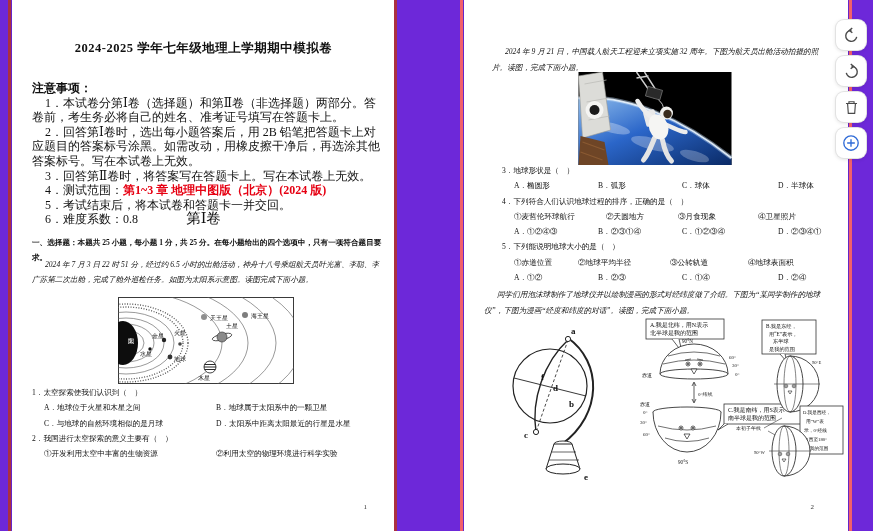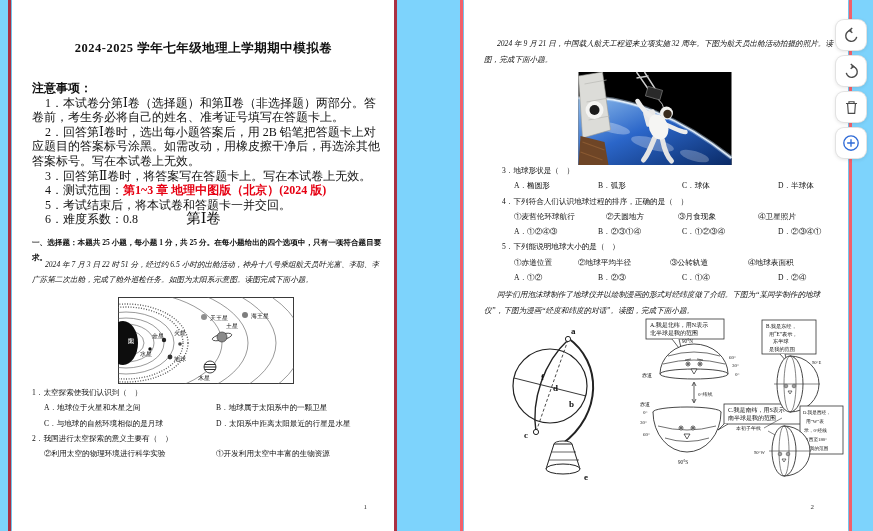--- a/index.html
+++ b/index.html
@@ -1,17 +1,17 @@
 <!DOCTYPE html>
 <html><head>
 <meta charset="utf-8">
 <style>
   html,body{margin:0;padding:0;}
   body{width:873px;height:531px;overflow:hidden;font-family:"Liberation Serif","DejaVu Serif",serif;}
-  .stage{position:relative;width:873px;height:531px;background:#7dd3fc;overflow:hidden;}
+  .stage{position:relative;width:873px;height:531px;background:#6d28d9;overflow:hidden;}
   .page{position:absolute;top:0;height:531px;background:#fff;box-shadow:0 0 3px rgba(0,0,0,.18);z-index:1;}
   #page1{left:12px;width:383px;}
   #page2{left:464px;width:384px;}
   .guide{position:absolute;top:0;bottom:0;width:3px;z-index:5;}
   .guide.dark{background:#ab3042;}
   .guide.light{background:#f2606a;}
   #g1{left:8px;} #g2{left:394px;} #g3{left:460px;} #g4{left:849px;}
   .tool-btn{position:absolute;left:836px;width:30px;height:30px;background:#fff;border-radius:8px;
     box-shadow:0 0 0 1px #e2e2e2,0 1px 4px rgba(0,0,0,.15);display:flex;align-items:center;justify-content:center;z-index:10;cursor:pointer;}
   .abs{position:absolute;}
@@ -115,30 +115,30 @@
       <div class="grid2">
         <span>A．地球位于火星和木星之间</span>
         <span>B．地球属于太阳系中的一颗卫星</span>
       </div>
       <div class="grid2">
         <span>C．与地球的自然环境相似的是月球</span>
         <span>D．太阳系中距离太阳最近的行星是水星</span>
       </div>
       <div>2．我国进行太空探索的意义主要有（　）</div>
       <div class="grid2">
+        <span>①开发利用太空中丰富的生物资源</span>
         <span>②利用太空的物理环境进行科学实验</span>
-        <span>①开发利用太空中丰富的生物资源</span>
       </div>
     </div>
 
     <div class="abs pagenum" id="pn1">1</div>
   </div>
 
   <div class="page" id="page2">
-    <p class="abs passage p2-passage-a ind" style="margin:0">2024 年 9 月 21 日，中国载人航天工程迎来立项实施 32 周年。下图为航天员出舱活动拍摄的照片。读图，完成下面小题。</p>
+    <p class="abs passage p2-passage-a ind" style="margin:8px">2024 年 9 月 21 日，中国载人航天工程迎来立项实施 32 周年。下图为航天员出舱活动拍摄的照片。读图，完成下面小题。</p>
 
     <div class="fig" style="top:72px;left:114px;width:154px;height:93px;">
       <svg viewBox="0 0 153 93" width="154" height="93">
         <defs>
           <linearGradient id="earthg" x1="0" y1="0" x2="1" y2="1">
             <stop offset="0" stop-color="#8fbdec"></stop>
             <stop offset="0.45" stop-color="#2b66c9"></stop>
             <stop offset="1" stop-color="#0a2a66"></stop>
           </linearGradient>
         </defs>

